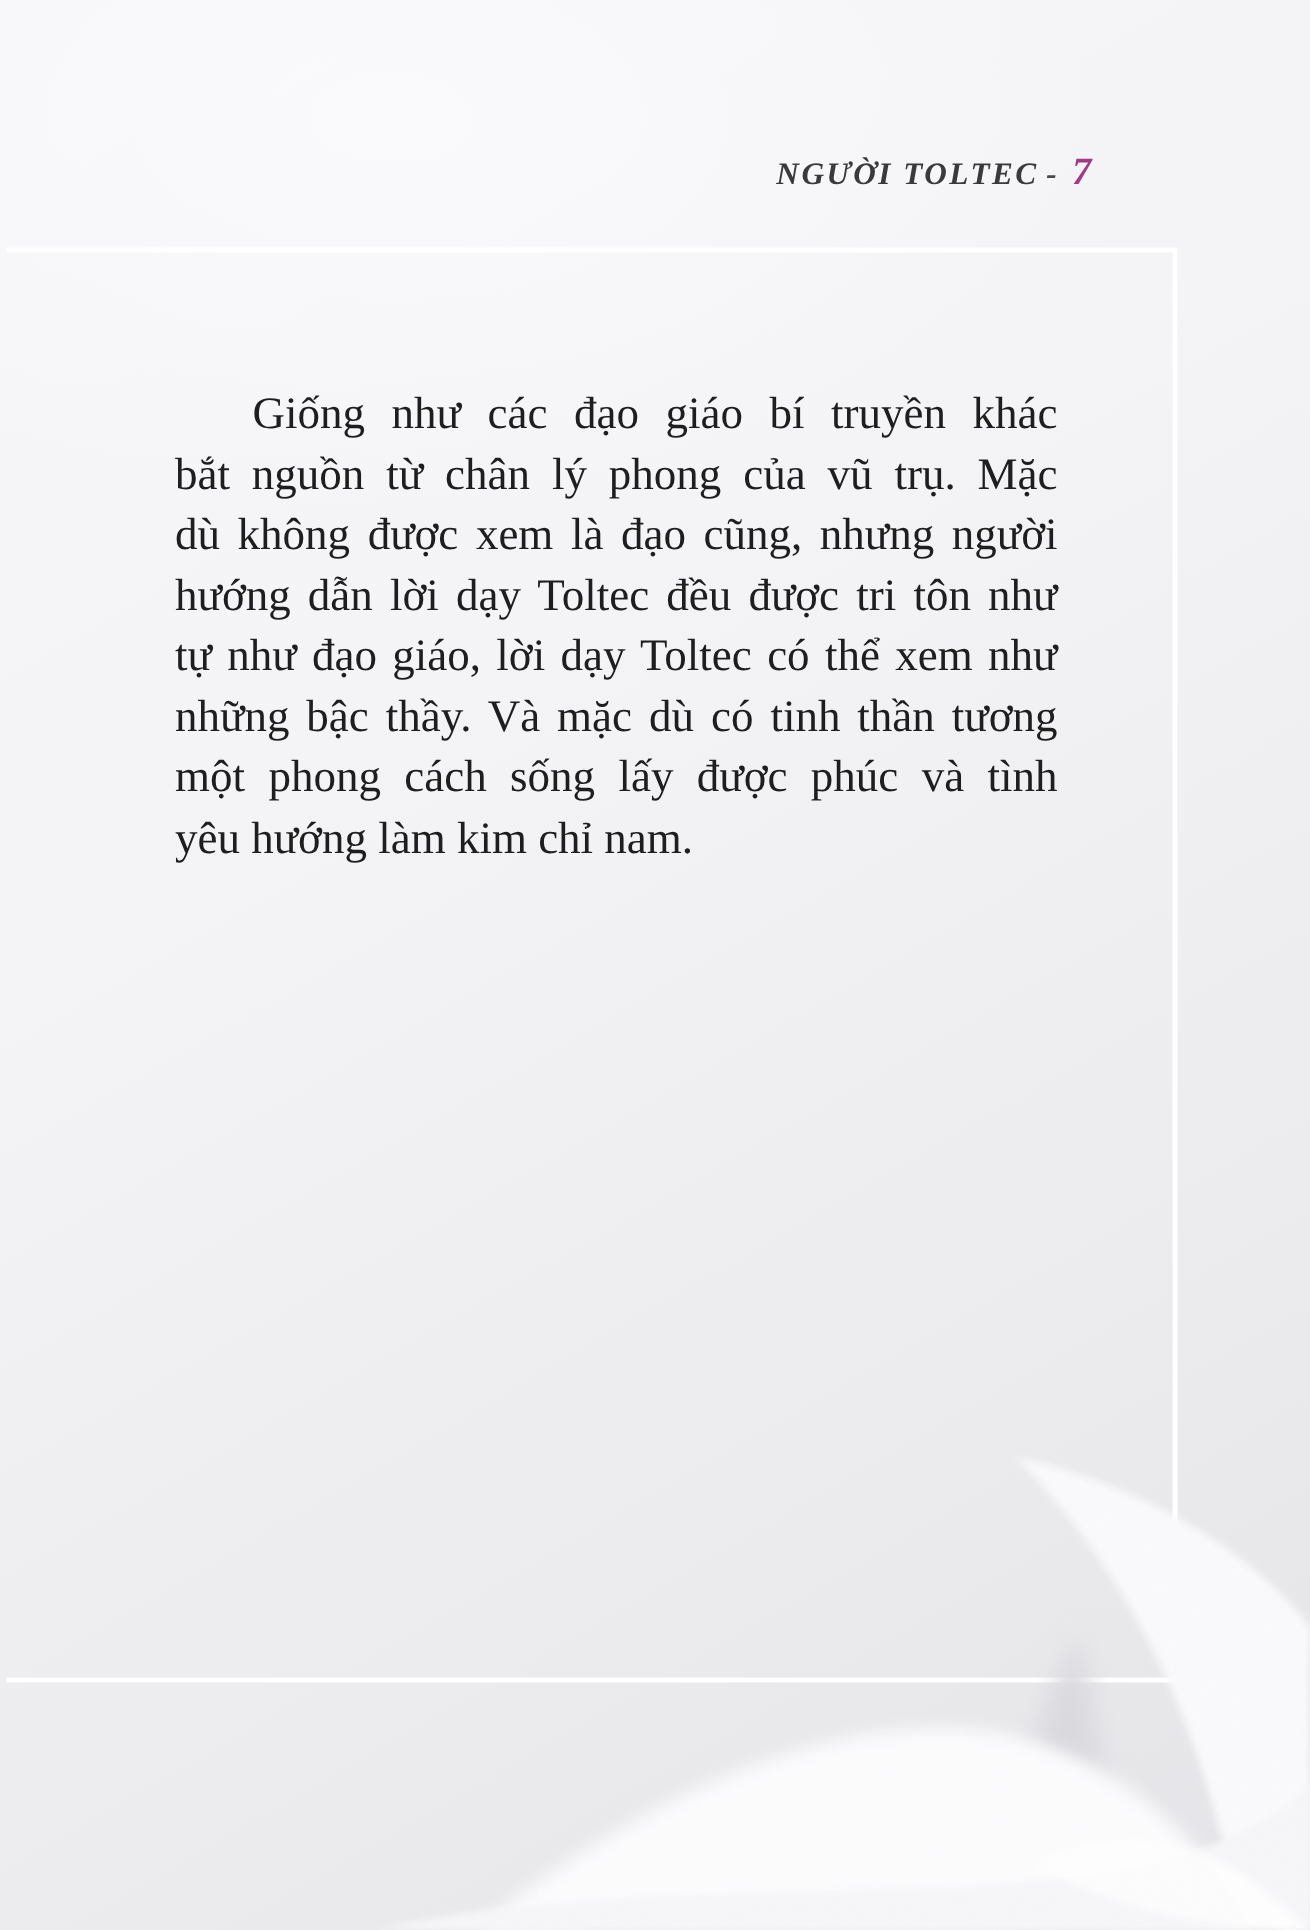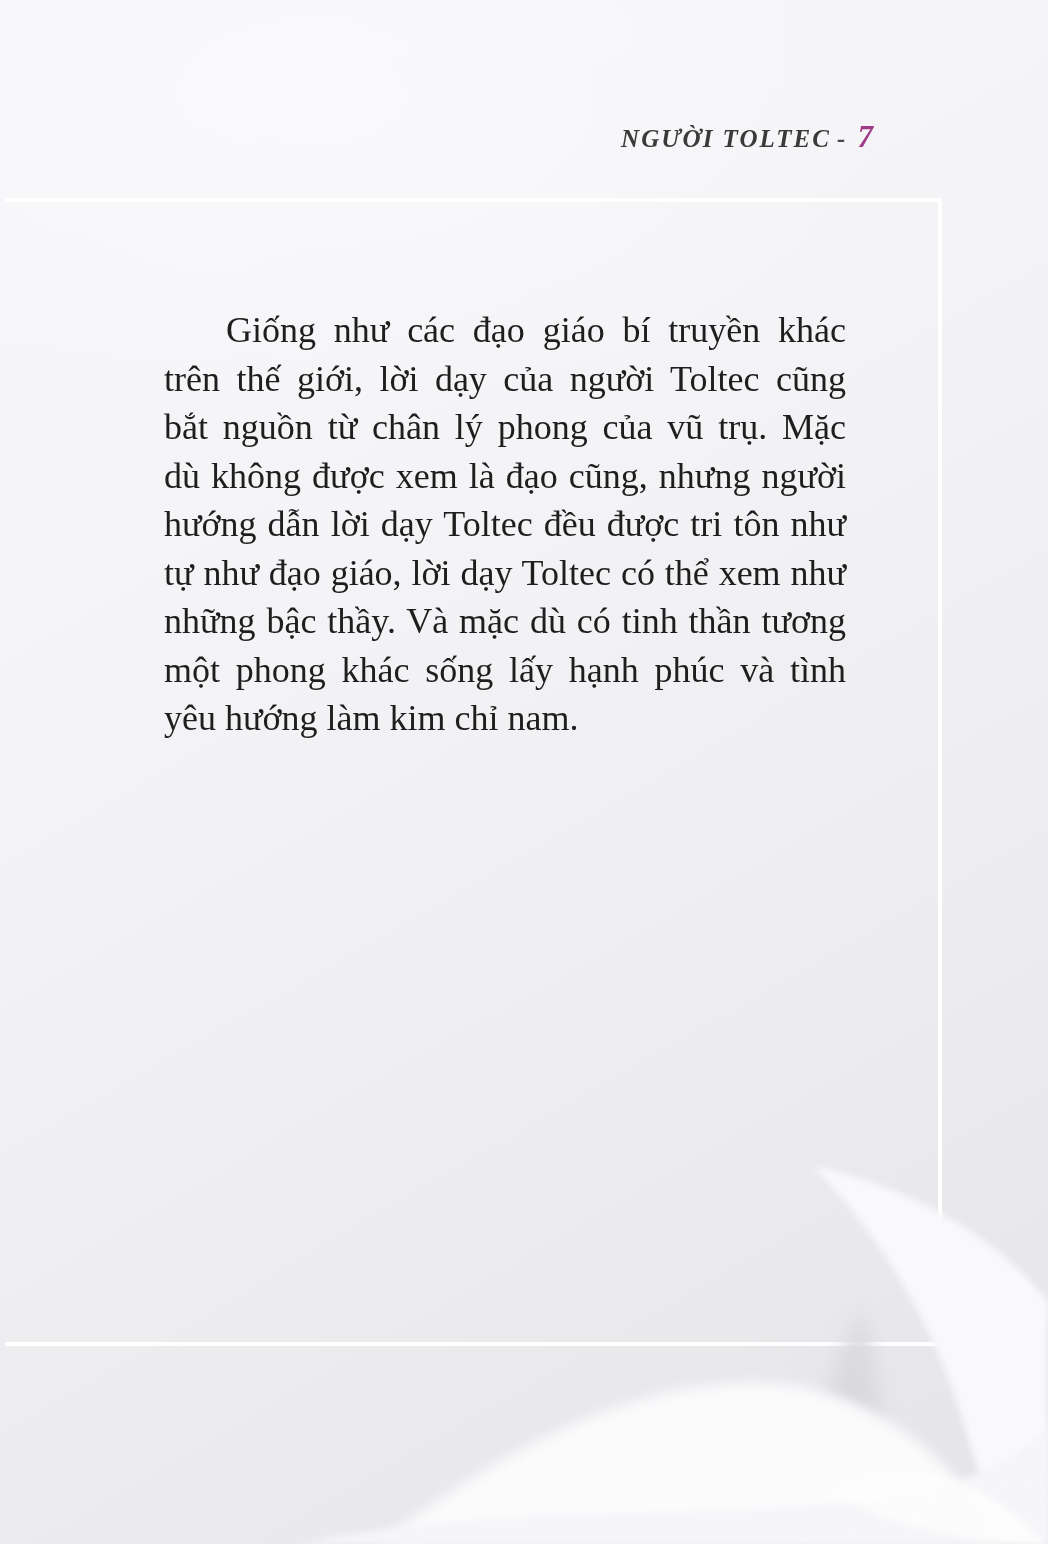--- a/index.html
+++ b/index.html
@@ -26,46 +26,45 @@
     font-style:italic;font-weight:bold;
     color:#3a3a3a;font-size:25px;line-height:31px;
     letter-spacing:2px;white-space:nowrap;
   }
   .runhead .sep{letter-spacing:0;margin:0 4px 0 6px;color:#4a4a4a;}
   .runhead .num{font-size:31px;color:#a03c87;letter-spacing:0;}
   .bodytext{
     position:absolute;left:140px;top:306px;width:706px;
     color:#1e1e1e;font-size:36px;line-height:48.5px;
   }
-  .pline{text-align:justify;text-align-last:justify;margin-left:24px;}
+  .pline{text-align:justify;text-align-last:justify;}
   .pline.first{text-indent:62px;}
   .pline.last{text-align-last:left;}
   .deco{position:absolute;left:0;top:0;width:1048px;height:1544px;pointer-events:none;}
 </style>
 </head>
 <body>
 
 <div class="page">
 
   <div class="frame"></div>
 
   <div class="runhead">
     <span>NGƯỜI TOLTEC</span><span class="sep">-</span>
     <span class="num">7</span>
   </div>
 
   <div class="bodytext">
     <div class="pline first">Giống như các đạo giáo bí truyền khác</div>
-    <div class="pline">trên thế giới, lời dạy của người Toltec cũng</div>
     <div class="pline">bắt nguồn từ chân lý phong của vũ trụ. Mặc</div>
     <div class="pline">dù không được xem là đạo cũng, nhưng người</div>
     <div class="pline">hướng dẫn lời dạy Toltec đều được tri tôn như</div>
     <div class="pline">tự như đạo giáo, lời dạy Toltec có thể xem như</div>
     <div class="pline">những bậc thầy. Và mặc dù có tinh thần tương</div>
-    <div class="pline">một phong khác sống lấy hạnh phúc và tình</div>
+    <div class="pline">một phong cách sống lấy được phúc và tình</div>
     <div class="pline last">yêu hướng làm kim chỉ nam.</div>
   </div>
 
   <svg class="deco" viewBox="0 0 1048 1544" xmlns="http://www.w3.org/2000/svg" aria-hidden="true">
     <defs>
       <filter id="b3" x="-30%" y="-30%" width="160%" height="160%">
           <feGaussianBlur stdDeviation="3"></feGaussianBlur>
         </filter>
       <filter id="b6" x="-30%" y="-30%" width="160%" height="160%">
           <feGaussianBlur stdDeviation="6"></feGaussianBlur>

